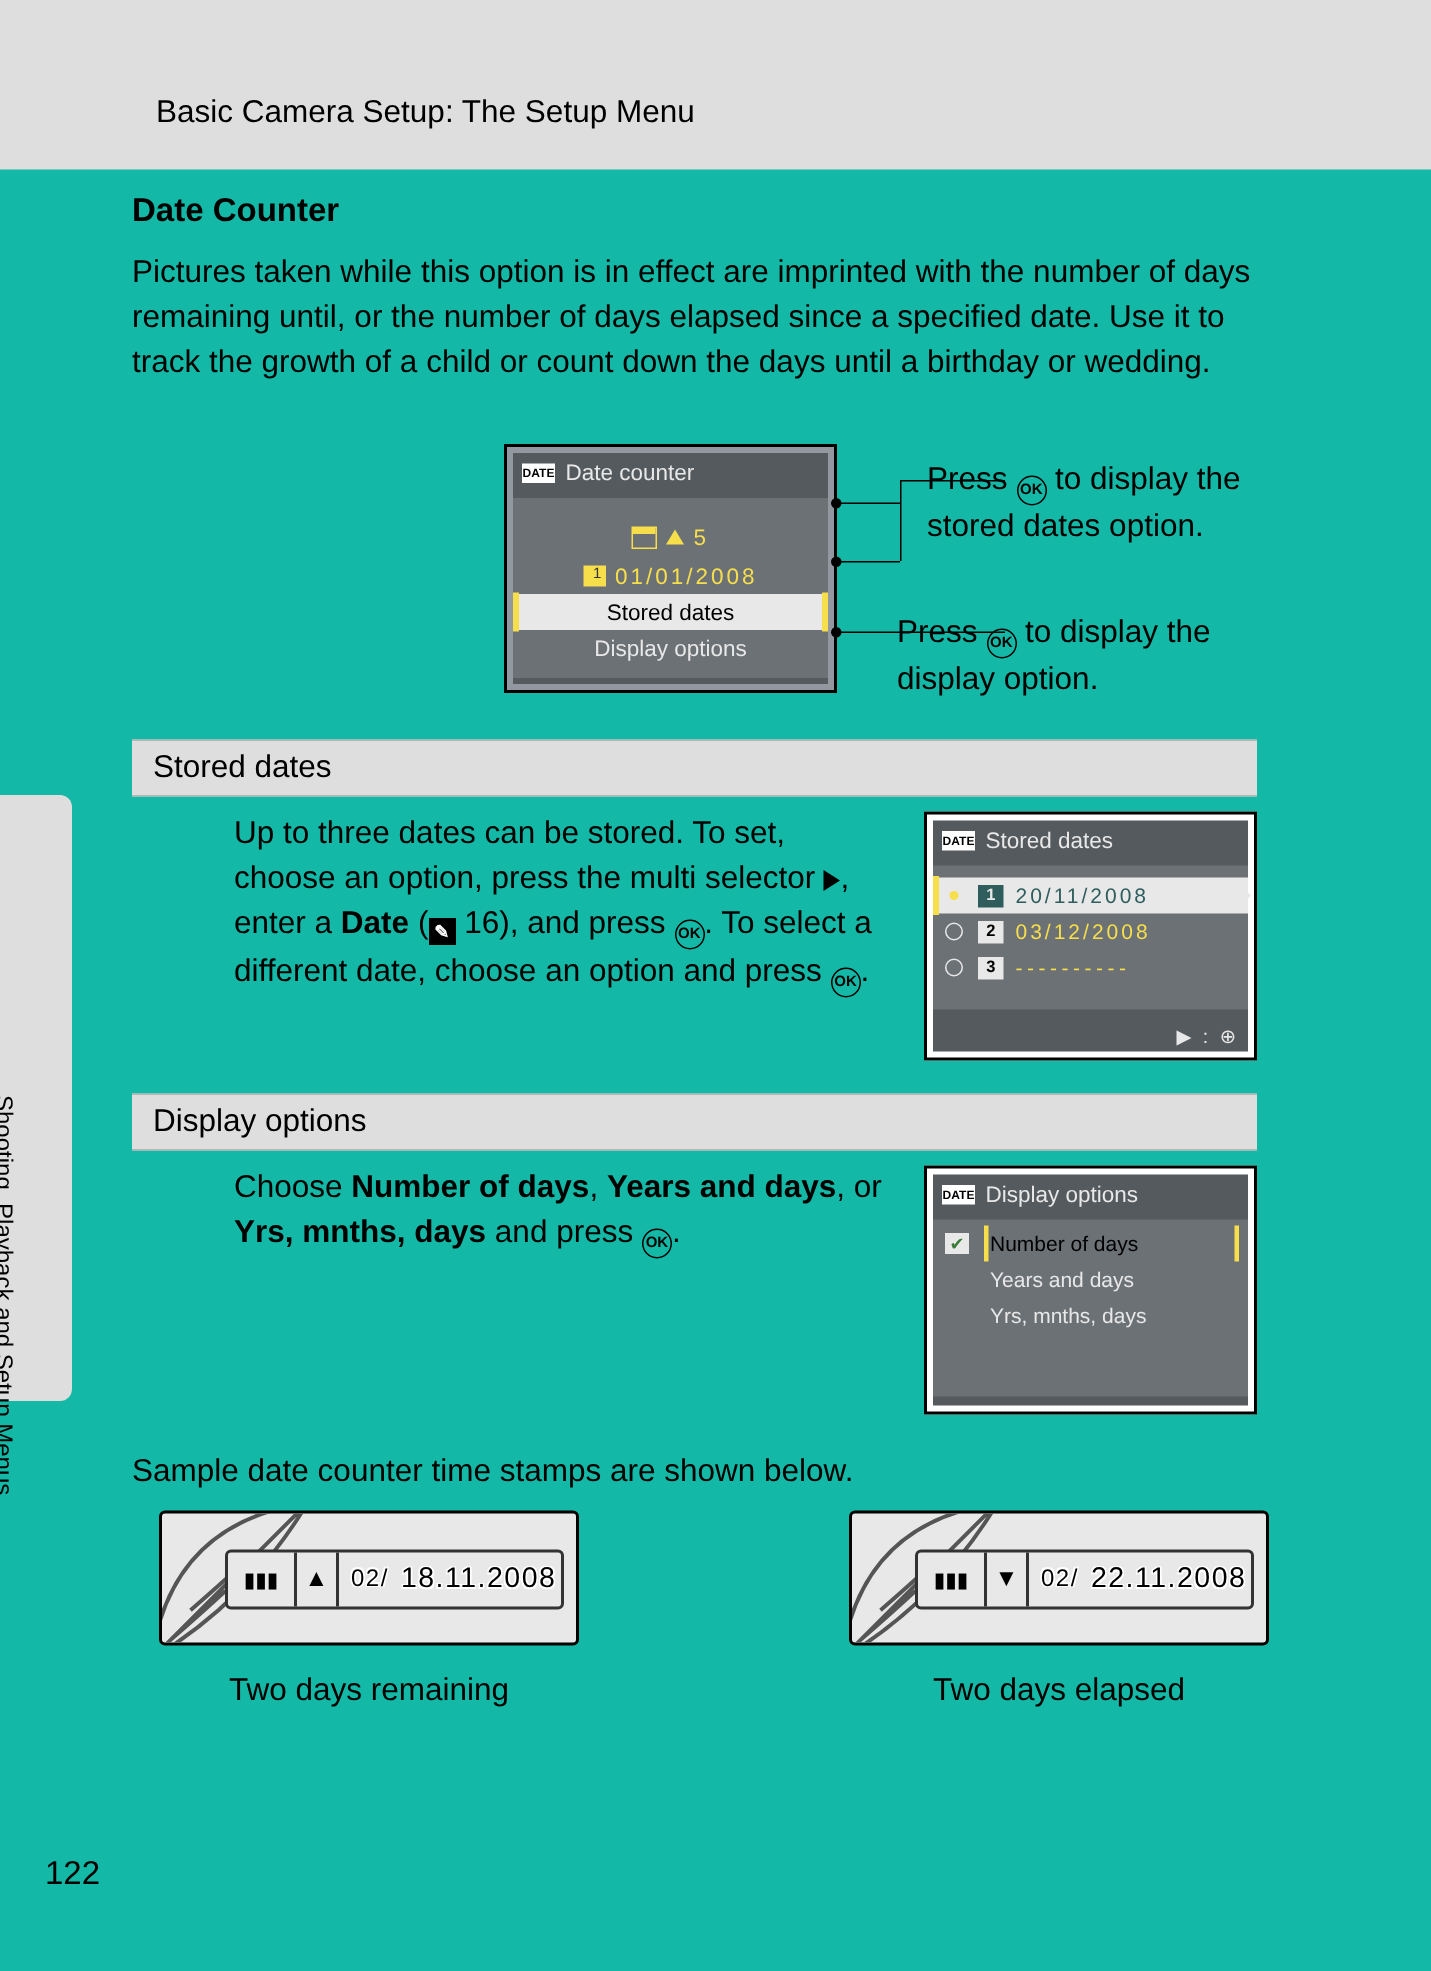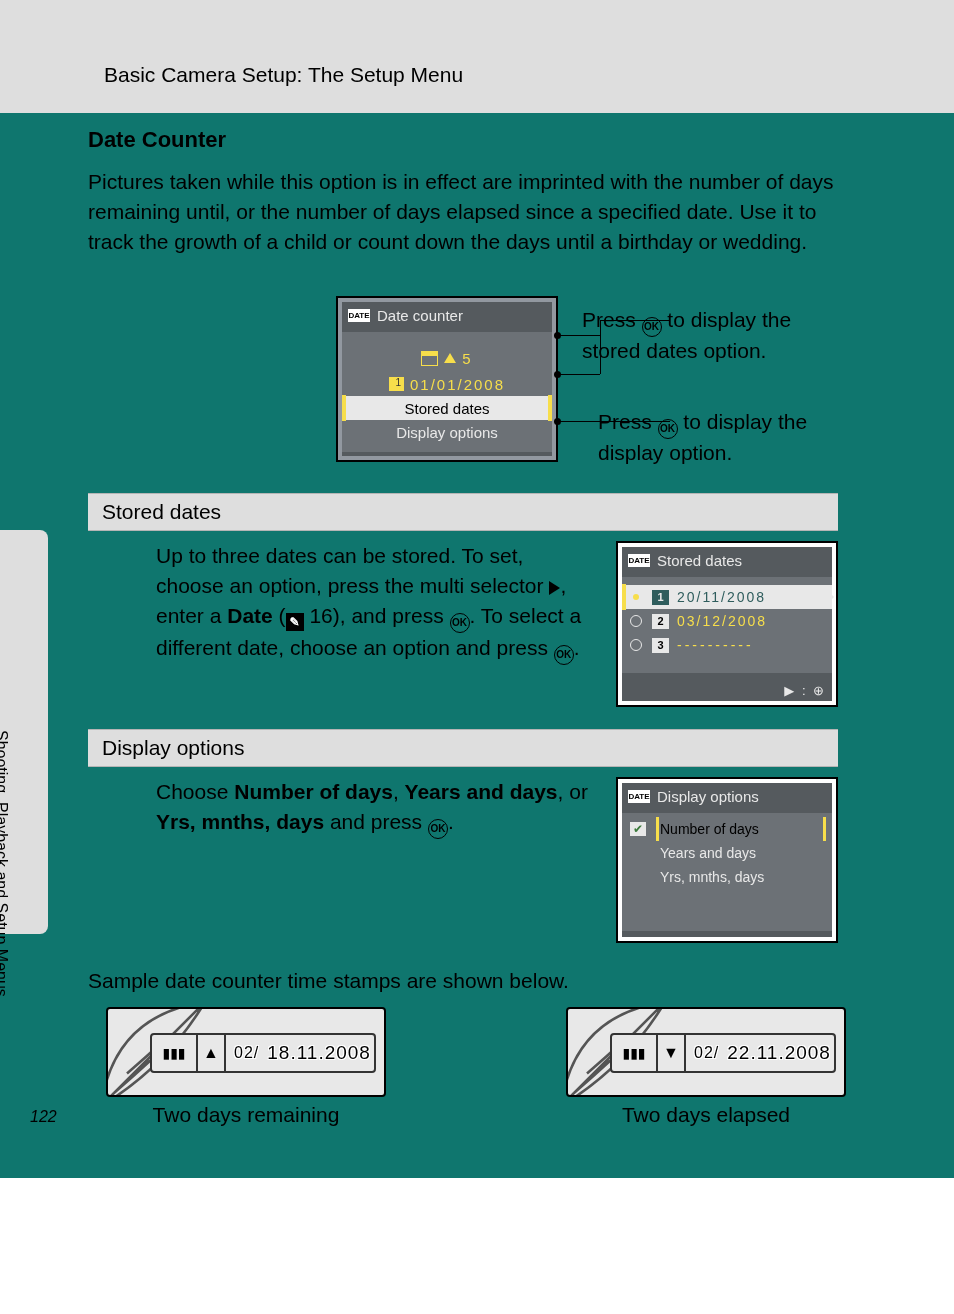--- a/index.html
+++ b/index.html
@@ -8,21 +8,21 @@
     --header-gray:#DEDEDE;
     --hr-gray:#B5B5B5;
     --lcd-dark:#555A5E;
     --lcd-med:#6C7176;
     --lcd-text:#E8E8E8;
     --yellow:#F7DE4B;
     --teal:#2F5D5D;
   }
   *{box-sizing:border-box}
   body{margin:0;background:#fff;font-family:"Segoe UI","Helvetica Neue",Arial,sans-serif;color:var(--text)}
-  .page{width:954px;height:1178px;position:relative;background:#0f766e}
+  .page{width:954px;height:1314px;position:relative;background:#14b8a6}
   .header-band{background:var(--page-gray);height:113px;position:relative}
   .header-text{position:absolute;left:104px;top:63px;font-size:21px}
   .content{padding:14px 116px 0 88px}
   .h2{font-weight:700;font-size:22px;margin:0 0 14px 0}
   .body-text{font-size:21px;line-height:1.42;margin:0 0 40px 0}
   
   .diagram-row{position:relative;height:175px}
   .lcd{position:absolute;left:248px;top:0;width:222px;height:166px;border:2px solid #000;background:#9298A0}
   .lcd-inner{position:absolute;left:4px;right:4px;top:4px;bottom:4px;background:var(--lcd-dark)}
   .lcd-title-row{display:flex;align-items:center;height:26px;color:var(--lcd-text);font-size:15px}
@@ -73,25 +73,25 @@
   .sample-caption{font-size:21px;margin:26px 0 14px 0}
   .samples{display:flex;gap:180px;padding-left:18px}
   .sample{width:280px;height:90px;border:2px solid #000;border-radius:4px;position:relative;background:#E8E8E8;overflow:hidden}
   .leaf{position:absolute;left:-20px;top:-20px;width:130px;height:130px}
   .leaf svg{width:100%;height:100%}
   .stamp-box{position:absolute;left:42px;top:24px;right:8px;height:40px;border:2px solid #333;border-radius:4px;display:flex;align-items:center;background:#E8E8E8}
   .stamp-a{width:46px;height:100%;display:flex;align-items:center;justify-content:center;border-right:2px solid #333;font-size:14px}
   .stamp-tri{width:28px;height:100%;display:flex;align-items:center;justify-content:center;border-right:2px solid #333;font-size:16px}
   .stamp-num{padding:0 8px;font-family:"Arial Black",sans-serif;font-size:16px;letter-spacing:1px;text-shadow:1px 1px 0 #fff,-1px -1px 0 #fff,1px -1px 0 #fff,-1px 1px 0 #fff}
   .stamp-date{font-family:"Arial Black",sans-serif;font-size:19px;letter-spacing:1px;text-shadow:1px 1px 0 #fff,-1px -1px 0 #fff,1px -1px 0 #fff,-1px 1px 0 #fff}
-  .sample-label{text-align:center;font-size:21px;margin-top:6px}
+  .sample-label{text-align:center;font-size:21px;margin-top:18px}
   
   .side-tab{position:absolute;left:0;top:530px;width:48px;height:404px;background:var(--page-gray);border-top-right-radius:8px;border-bottom-right-radius:8px}
   .side-tab-text{position:absolute;left:10px;top:200px;transform:rotate(90deg);transform-origin:left top;white-space:nowrap;font-size:16px}
-  .page-num{position:absolute;left:30px;bottom:52px;font-style:italic;font-size:16px}
+  .page-num{position:absolute;left:30px;bottom:52px;font-size:22px}
   
   .dateicon{display:inline-block;width:22px;height:13px;background:#fff;color:#000;font-size:8px;font-weight:700;line-height:13px;text-align:center;letter-spacing:0}
   .ok-badge{display:inline-block;width:20px;height:20px;border:1.6px solid #000;border-radius:50%;font-size:10px;font-weight:700;line-height:17px;text-align:center;vertical-align:-3px}
   .tri-right{display:inline-block;width:0;height:0;border-top:7px solid transparent;border-bottom:7px solid transparent;border-left:11px solid #000;vertical-align:-2px}
   .tri-up-y{display:inline-block;width:0;height:0;border-left:6px solid transparent;border-right:6px solid transparent;border-bottom:10px solid var(--yellow);vertical-align:1px;margin:0 6px}
   .ref-box{display:inline-block;width:18px;height:18px;background:#000;color:#fff;font-size:12px;font-weight:700;line-height:18px;text-align:center;vertical-align:-3px}
   .sq1{display:inline-block;width:15px;height:14px;background:var(--yellow);margin-right:6px;vertical-align:-2px;position:relative}
   .sq1:after{content:"1";position:absolute;right:1px;top:0;font-size:10px;color:#333}
   .calicon{display:inline-block;width:17px;height:15px;border:1px solid var(--yellow);vertical-align:-2px;position:relative}
   .calicon:before{content:"";position:absolute;left:0;right:0;top:0;height:4px;background:var(--yellow)}
@@ -134,21 +134,21 @@
       <div class="conn-dot" style="left:466px;top:36px"></div>
       <div class="connector" style="left:470px;top:39px;width:42px"></div>
       <div class="connector" style="left:512px;top:24px;width:0;height:54px;border-left:1px solid #000;border-top:none"></div>
       <div class="connector" style="left:470px;top:78px;width:42px"></div>
       <div class="conn-dot" style="left:466px;top:75px"></div>
       <div class="connector" style="left:512px;top:24px;width:70px"></div>
 
       <div class="conn-dot" style="left:466px;top:122px"></div>
       <div class="connector" style="left:470px;top:125px;width:112px"></div>
 
-      <div class="callout" style="left:494px;top:10px;width:260px">
+      <div class="callout" style="left:530px;top:10px;width:260px">
         <span>Press </span><span class="ok-badge">OK</span><span> to display the stored dates option.</span>
       </div>
       <div class="callout" style="left:510px;top:112px;width:260px">
         <span>Press </span><span class="ok-badge">OK</span><span> to display the display option.</span>
       </div>
     </div>
 
     <div class="section-head">Stored dates</div>
     <div class="section-body">
       <div class="section-text">

